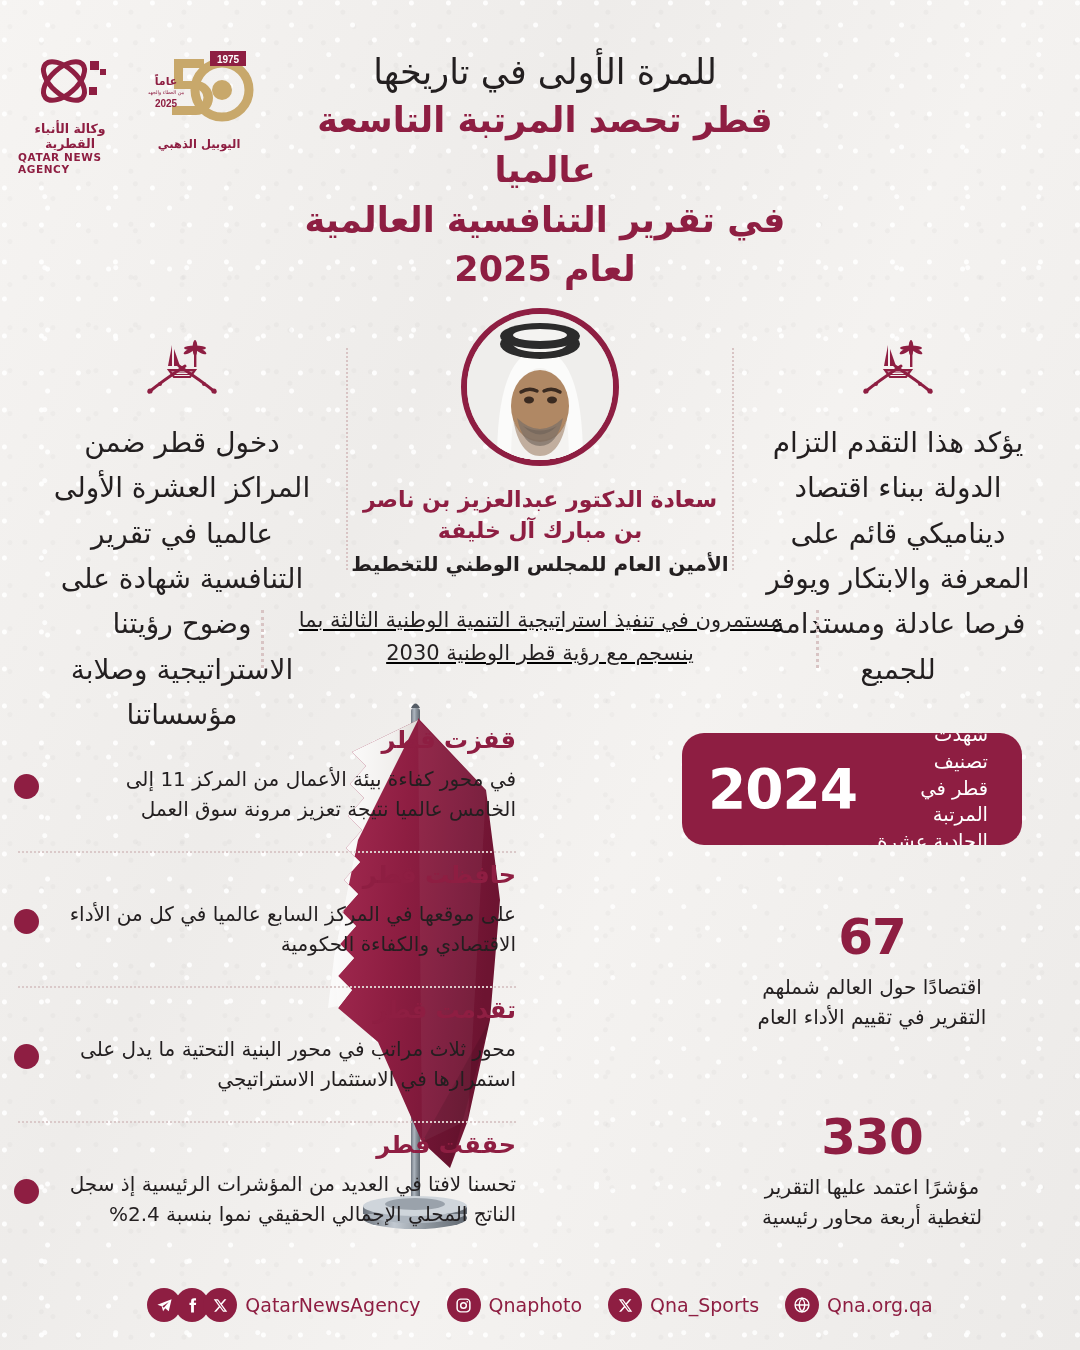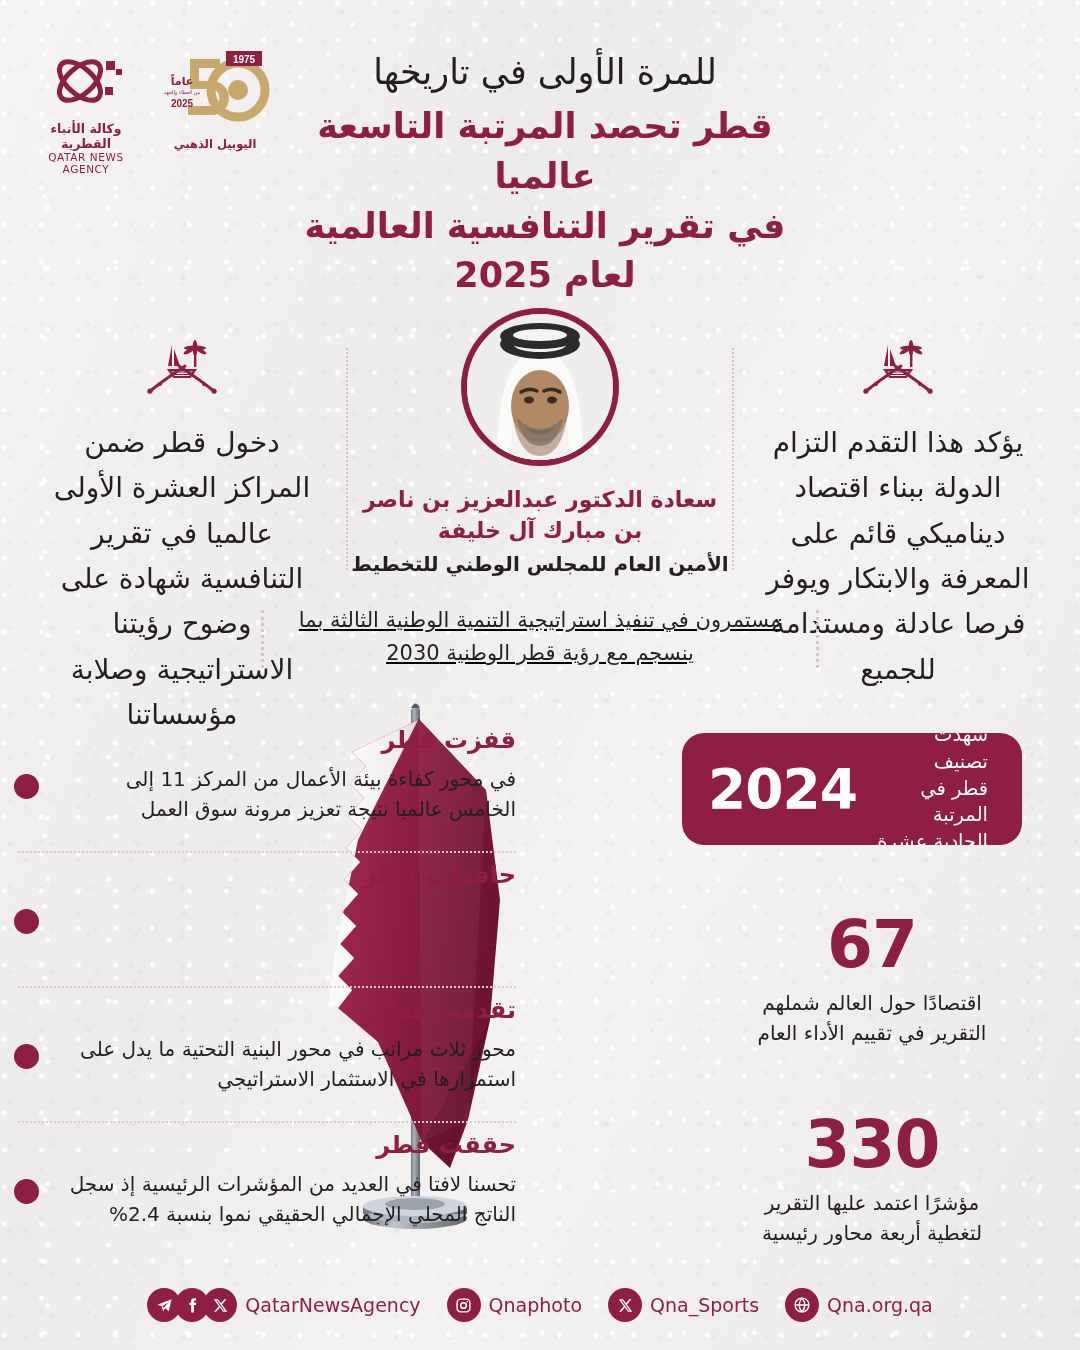--- a/index.html
+++ b/index.html
@@ -36,35 +36,35 @@
     position: absolute;
     top: 48px; right: 270px; width: 530px;
     text-align: center;
   }
   .hl-kicker {
     font-size: 35px; color: #231f20; font-weight: 400;
     line-height: 1.38; letter-spacing: -.2px;
   }
   .hl-main {
     font-size: 35px; color: #8e1e42; font-weight: 700;
-    line-height: 1.42; margin-top: 6px; letter-spacing: -.3px;
+    line-height: 1.42; margin-top: 0; letter-spacing: -.3px;
   }
 
   .logos {
-    position: absolute; top: 48px; left: 36px;
+    position: absolute; top: 48px; left: 20px;
     width: 238px; height: 110px;
     display: flex; align-items: center; gap: 0;
   }
   .jubilee { width: 118px; height: 108px; position: relative; }
   .logo-divider {
     width: 1px; height: 74px; background: #c9b9a8; margin: 0 9px;
   }
   .qna-logo { width: 104px; height: 104px; position: relative; }
   .qna-ar { font-size: 12.5px; color: #8e1e42; font-weight: 700; text-align: center; letter-spacing: .3px; }
-  .qna-en { font-size: 10.5px; color: #8e1e42; font-weight: 400; text-align: center; letter-spacing: .6px; direction: ltr; }
+  .qna-en { font-size: 10.5px; color: #8e1e42; font-weight: 700; letter-spacing: .6px; direction: ltr; }
   .jub-label { font-size: 11.5px; color: #8e1e42; font-weight: 700; text-align: center; letter-spacing: .4px; }
 
   
   .quote-row { position: absolute; top: 300px; left: 0; width: 1080px; height: 300px; }
 
   .emblem { width: 86px; height: 62px; }
 
   .quote {
     position: absolute; top: 36px; width: 268px;
     text-align: center;
@@ -120,21 +120,21 @@
   .ribbon-year {
     font-size: 55px; font-weight: 700; color: #ffffff;
     letter-spacing: -1px; direction: ltr;
   }
   .ribbon-text { font-size: 19.5px; color: #fff; line-height: 1.38; text-align: right; }
 
   .stat { position: absolute; right: 58px; width: 300px; text-align: center; }
   .stat.s67  { top: 912px; }
   .stat.s330 { top: 1112px; }
   .stat-num {
-    font-size: 66px; font-weight: 700; color: #8e1e42;
+    font-size: 50px; font-weight: 700; color: #8e1e42;
     line-height: 1; letter-spacing: -1px; direction: ltr;
   }
   .stat-cap { margin-top: 10px; font-size: 20px; color: #231f20; line-height: 1.5; }
 
   
   .bullets { position: absolute; top: 726px; left: 36px; width: 480px; }
   .bullet-item { position: relative; padding: 0 0 0 0; height: 135px; }
   .bullet-dot {
     position: absolute; left: -22px; top: 48px;
     width: 25px; height: 25px; border-radius: 50%; background: #8e1e42;
@@ -399,20 +399,21 @@
         <div class="b-title">قفزت قطر</div>
         <div class="b-text">في محور كفاءة بيئة الأعمال من المركز 11 إلى الخامس عالميا نتيجة تعزيز مرونة سوق العمل</div>
       </div>
       <div class="b-sep"></div>
     </div>
 
     <div class="bullet-item">
       <div class="bullet-dot"></div>
       <div class="bullet-body">
         <div class="b-title">حافظت قطر</div>
+        <div class="b-text">على موقعها في المركز السابع عالميا في كل من الأداء الاقتصادي والكفاءة الحكومية</div>
       </div>
       <div class="b-sep"></div>
     </div>
 
     <div class="bullet-item">
       <div class="bullet-dot"></div>
       <div class="bullet-body">
         <div class="b-title">تقدمت قطر</div>
         <div class="b-text">محور ثلاث مراتب في محور البنية التحتية ما يدل على استمرارها في الاستثمار الاستراتيجي</div>
       </div>

